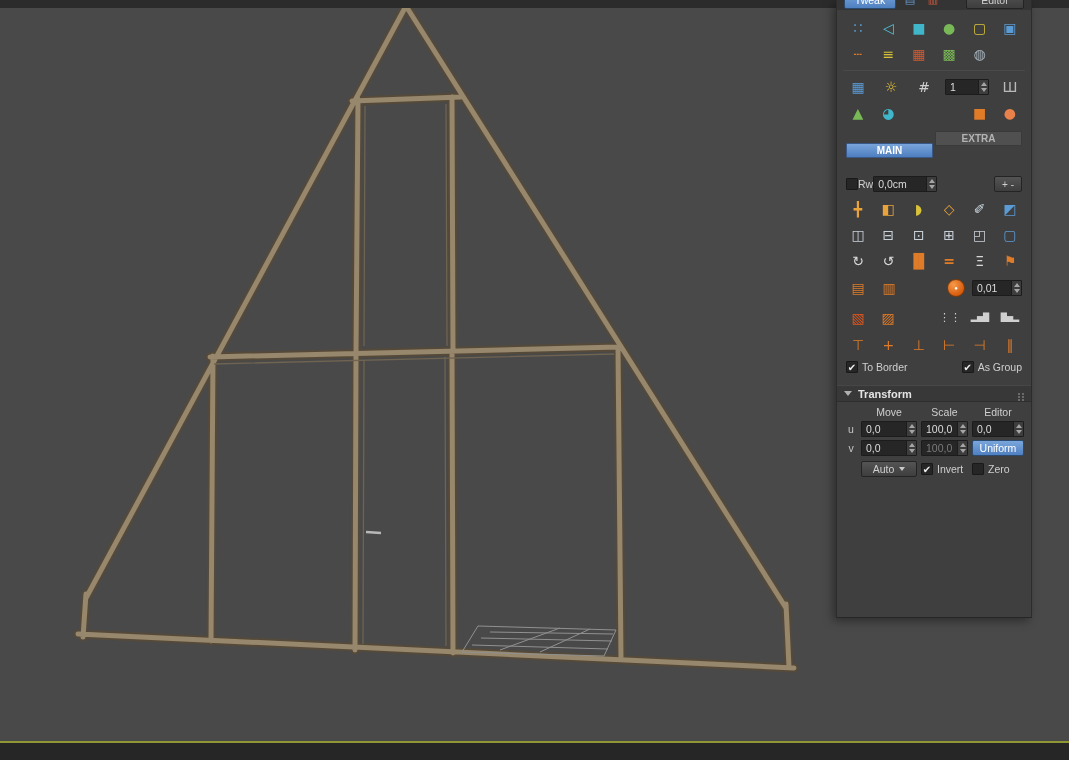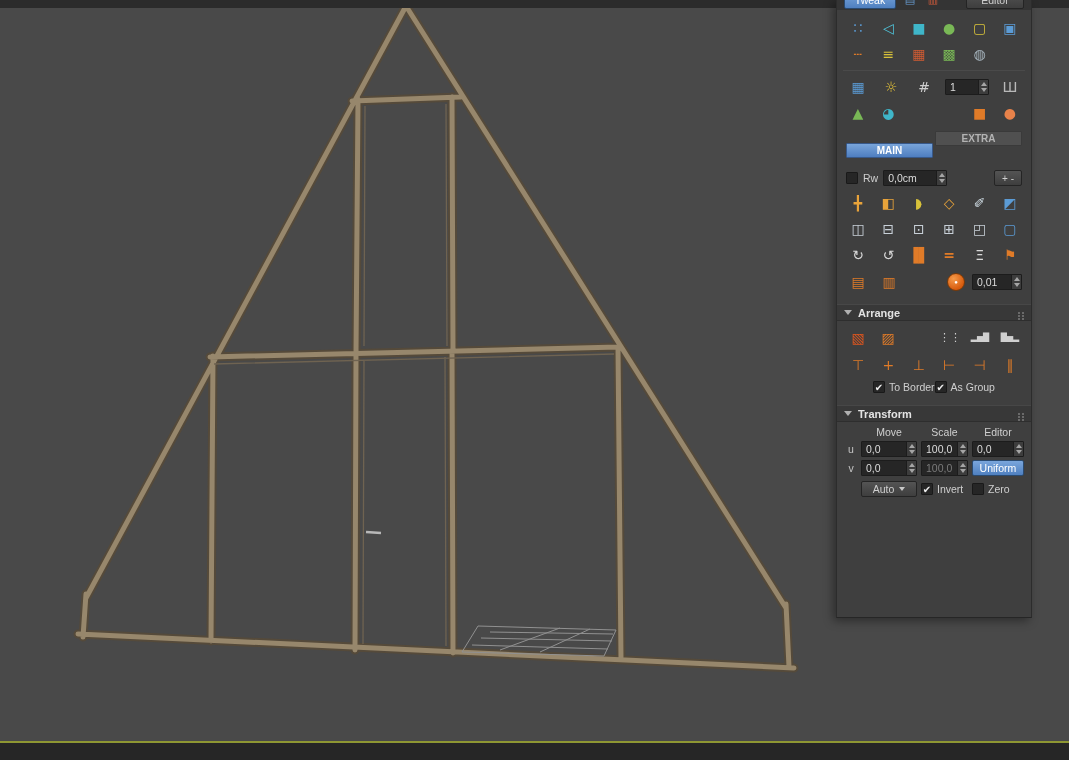--- a/index.html
+++ b/index.html
@@ -172,21 +172,21 @@
     <button class="ic" style="color: rgb(224, 123, 40);">■</button>
     <button class="ic" style="color: rgb(232, 130, 74);">●</button>
   </div>
 
   <div class="tabs">
     <button class="tab active">MAIN</button>
     <button class="tab inactive">EXTRA</button>
   </div>
 
 
-  <div class="row" style="height:24px;gap:5px;margin-top:8px">
+  <div class="row" style="height:24px;margin-top:14px">
     <span class="cb"></span>
     <span class="cblabel" style="margin-left:0">Rw</span>
     <div class="spin" style="width:64px">
       <span class="val">0,0cm</span>
       <span class="arrows">
           <i class="up"></i>
           <i class="dn"></i>
         </span>
     </div>
     <button class="btn" style="width:28px;margin-left:auto;font-size:10px">+ -</button>
@@ -225,44 +225,39 @@
     <button class="dot-btn" style="margin-left: auto; color: rgb(255, 255, 255);">●</button>
     <div class="spin" style="width:50px">
       <span class="val">0,01</span>
       <span class="arrows">
           <i class="up"></i>
           <i class="dn"></i>
         </span>
     </div>
   </div>
 
-  <div class="rhead">
-    <span class="tri"></span>
-    <span class="rtitle">Arrange</span>
-    <span class="grip"></span>
-  </div>
 
   <div class="row" style="height:29px;gap:6px;margin-top:2px">
     <button class="ic" style="color: rgb(224, 86, 30);">▧</button>
     <button class="ic" style="color: rgb(224, 123, 40);">▨</button>
     <button class="ic" style="margin-left: auto; font-size: 11px; color: rgb(208, 208, 208);">⋮⋮</button>
     <button class="ic tiny-text" style="color: rgb(208, 208, 208);">▂▅█</button>
     <button class="ic tiny-text" style="color: rgb(208, 208, 208);">█▅▂</button>
   </div>
 
   <div class="row icons">
     <button class="ic" style="color: rgb(224, 123, 40);">⊤</button>
     <button class="ic" style="color: rgb(224, 123, 40);">+</button>
     <button class="ic" style="color: rgb(224, 123, 40);">⊥</button>
     <button class="ic" style="color: rgb(224, 123, 40);">⊢</button>
     <button class="ic" style="color: rgb(224, 123, 40);">⊣</button>
     <button class="ic" style="color: rgb(224, 123, 40);">∥</button>
   </div>
 
-  <div class="row" style="height:18px;justify-content:center">
+  <div class="row" style="height:18px;justify-content:space-between">
     <span style="display:inline-flex;align-items:center">
       <span class="cb checked"></span>
       <span class="cblabel">To Border</span>
     </span>
     <span style="display:inline-flex;align-items:center">
       <span class="cb checked"></span>
       <span class="cblabel">As Group</span>
     </span>
   </div>
 

